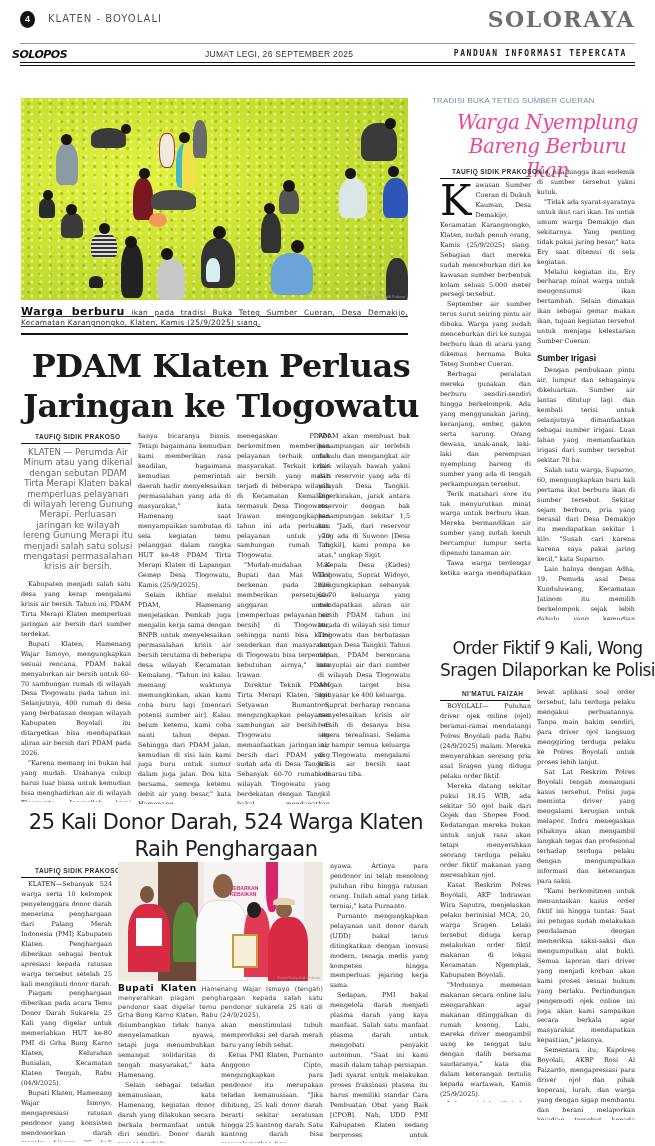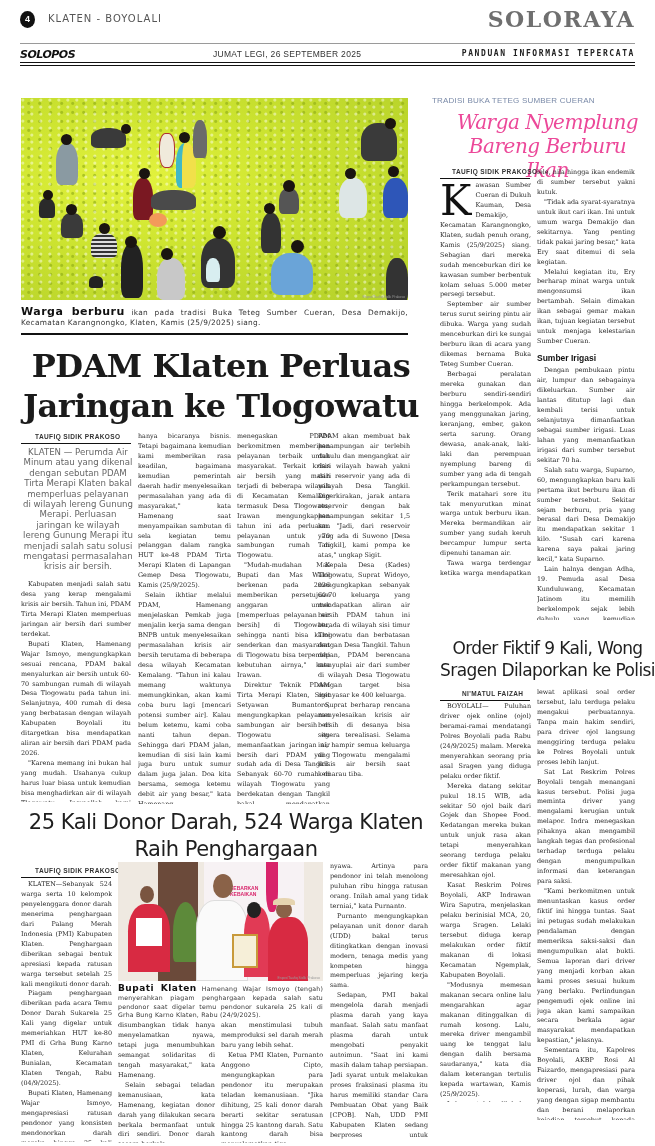--- a/index.html
+++ b/index.html
@@ -6,38 +6,38 @@
   html, body { width: 655px; height: 1146px; background: #ffffff; overflow: hidden; }
   body { position: relative; font-family: "DejaVu Serif", serif; color: #1a1a1a; }
 
   
   .top-bar { position: absolute; left: 20px; top: 8px; width: 615px; height: 24px; }
   .page-num { position: absolute; left: 0; top: 3px; width: 15px; height: 17px; border-radius: 50%; background: #111; color: #fff;
               font: bold 9px "Liberation Sans", sans-serif; text-align: center; line-height: 17px; }
   .section-label { position: absolute; left: 28px; top: 5px; font: 10px "DejaVu Sans", sans-serif; letter-spacing: 1px; color: #555; }
   .brand-right { position: absolute; right: 0; top: -2px; font: bold 22px "DejaVu Serif", serif; letter-spacing: 1.5px; color: #6f6f6f; }
   .rule-thin { position: absolute; left: 20px; width: 615px; height: 1px; background: #9a9a9a; }
-  .subbar { position: absolute; left: 20px; top: 48px; width: 615px; height: 14px; }
+  .subbar { position: absolute; left: 12px; top: 48px; width: 615px; height: 14px; }
   .logo { position: absolute; left: 0; top: 0; font: italic 900 11px "DejaVu Sans", sans-serif; letter-spacing: -0.5px; color: #111; }
   .date { position: absolute; left: 193px; top: 1px; font: 8.5px "Liberation Sans", sans-serif; color: #333; letter-spacing: 0.3px; }
   .tagline { position: absolute; right: 0; top: 1px; font: bold 8px "DejaVu Sans Mono", monospace; letter-spacing: 1.6px; color: #222; }
   .rule-double { position: absolute; left: 20px; top: 62px; width: 615px; height: 4px; border-top: 1.5px solid #111; border-bottom: 1.5px solid #111; }
 
   
   .photo1 { position: absolute; left: 21px; top: 98px; width: 387px; height: 202px; overflow: hidden;
             background: radial-gradient(ellipse at 30% 40%, #e4f33e 0%, #cde430 40%, #b3cf2a 100%); }
   .photo1 .grass { position: absolute; inset: 0;
             background-image: radial-gradient(circle at 20% 30%, rgba(255,255,255,0.45) 0 1px, transparent 2px),
                               radial-gradient(circle at 70% 60%, rgba(140,170,20,0.6) 0 1px, transparent 2px);
             background-size: 9px 7px, 11px 9px; }
   .person { position: absolute; border-radius: 45% 45% 20% 20%; }
   .head { position: absolute; border-radius: 50%; background: #1a1410; }
   .credit { position: absolute; font: 3.5px "Liberation Sans", sans-serif; color: #999; }
 
-  .caption1 { position: absolute; left: 21px; top: 305px; width: 387px; font: 7.4px "DejaVu Sans", sans-serif; line-height: 10px; color: #333; letter-spacing: 0.3px; text-align: justify; }
+  .caption1 { position: absolute; left: 21px; top: 305px; width: 387px; font: 7.4px "DejaVu Sans", sans-serif; line-height: 10px; color: #333; letter-spacing: 0.3px; text-align: justify; text-decoration: underline; }
   .caption-lead { font: bold 11px "DejaVu Sans", sans-serif; color: #111; letter-spacing: 0.5px; }
   .rule-black { position: absolute; height: 1.5px; background: #111; }
 
   
   .hl-main { position: absolute; left: 21px; top: 346px; width: 400px; text-align: center;
              font: bold 32px "DejaVu Serif", serif; line-height: 40px; color: #1b1b1b; letter-spacing: -0.5px; }
   .hl-donor { position: absolute; left: 21px; top: 809px; width: 410px; text-align: center;
               font: 21px "DejaVu Sans", sans-serif; line-height: 27px; color: #1e1e1e; letter-spacing: -0.5px; }
   .hl-right { position: absolute; left: 445px; top: 110px; width: 205px; text-align: center;
               font: italic 20px "DejaVu Serif", serif; line-height: 24px; color: #ec4899; letter-spacing: -0.5px; }

